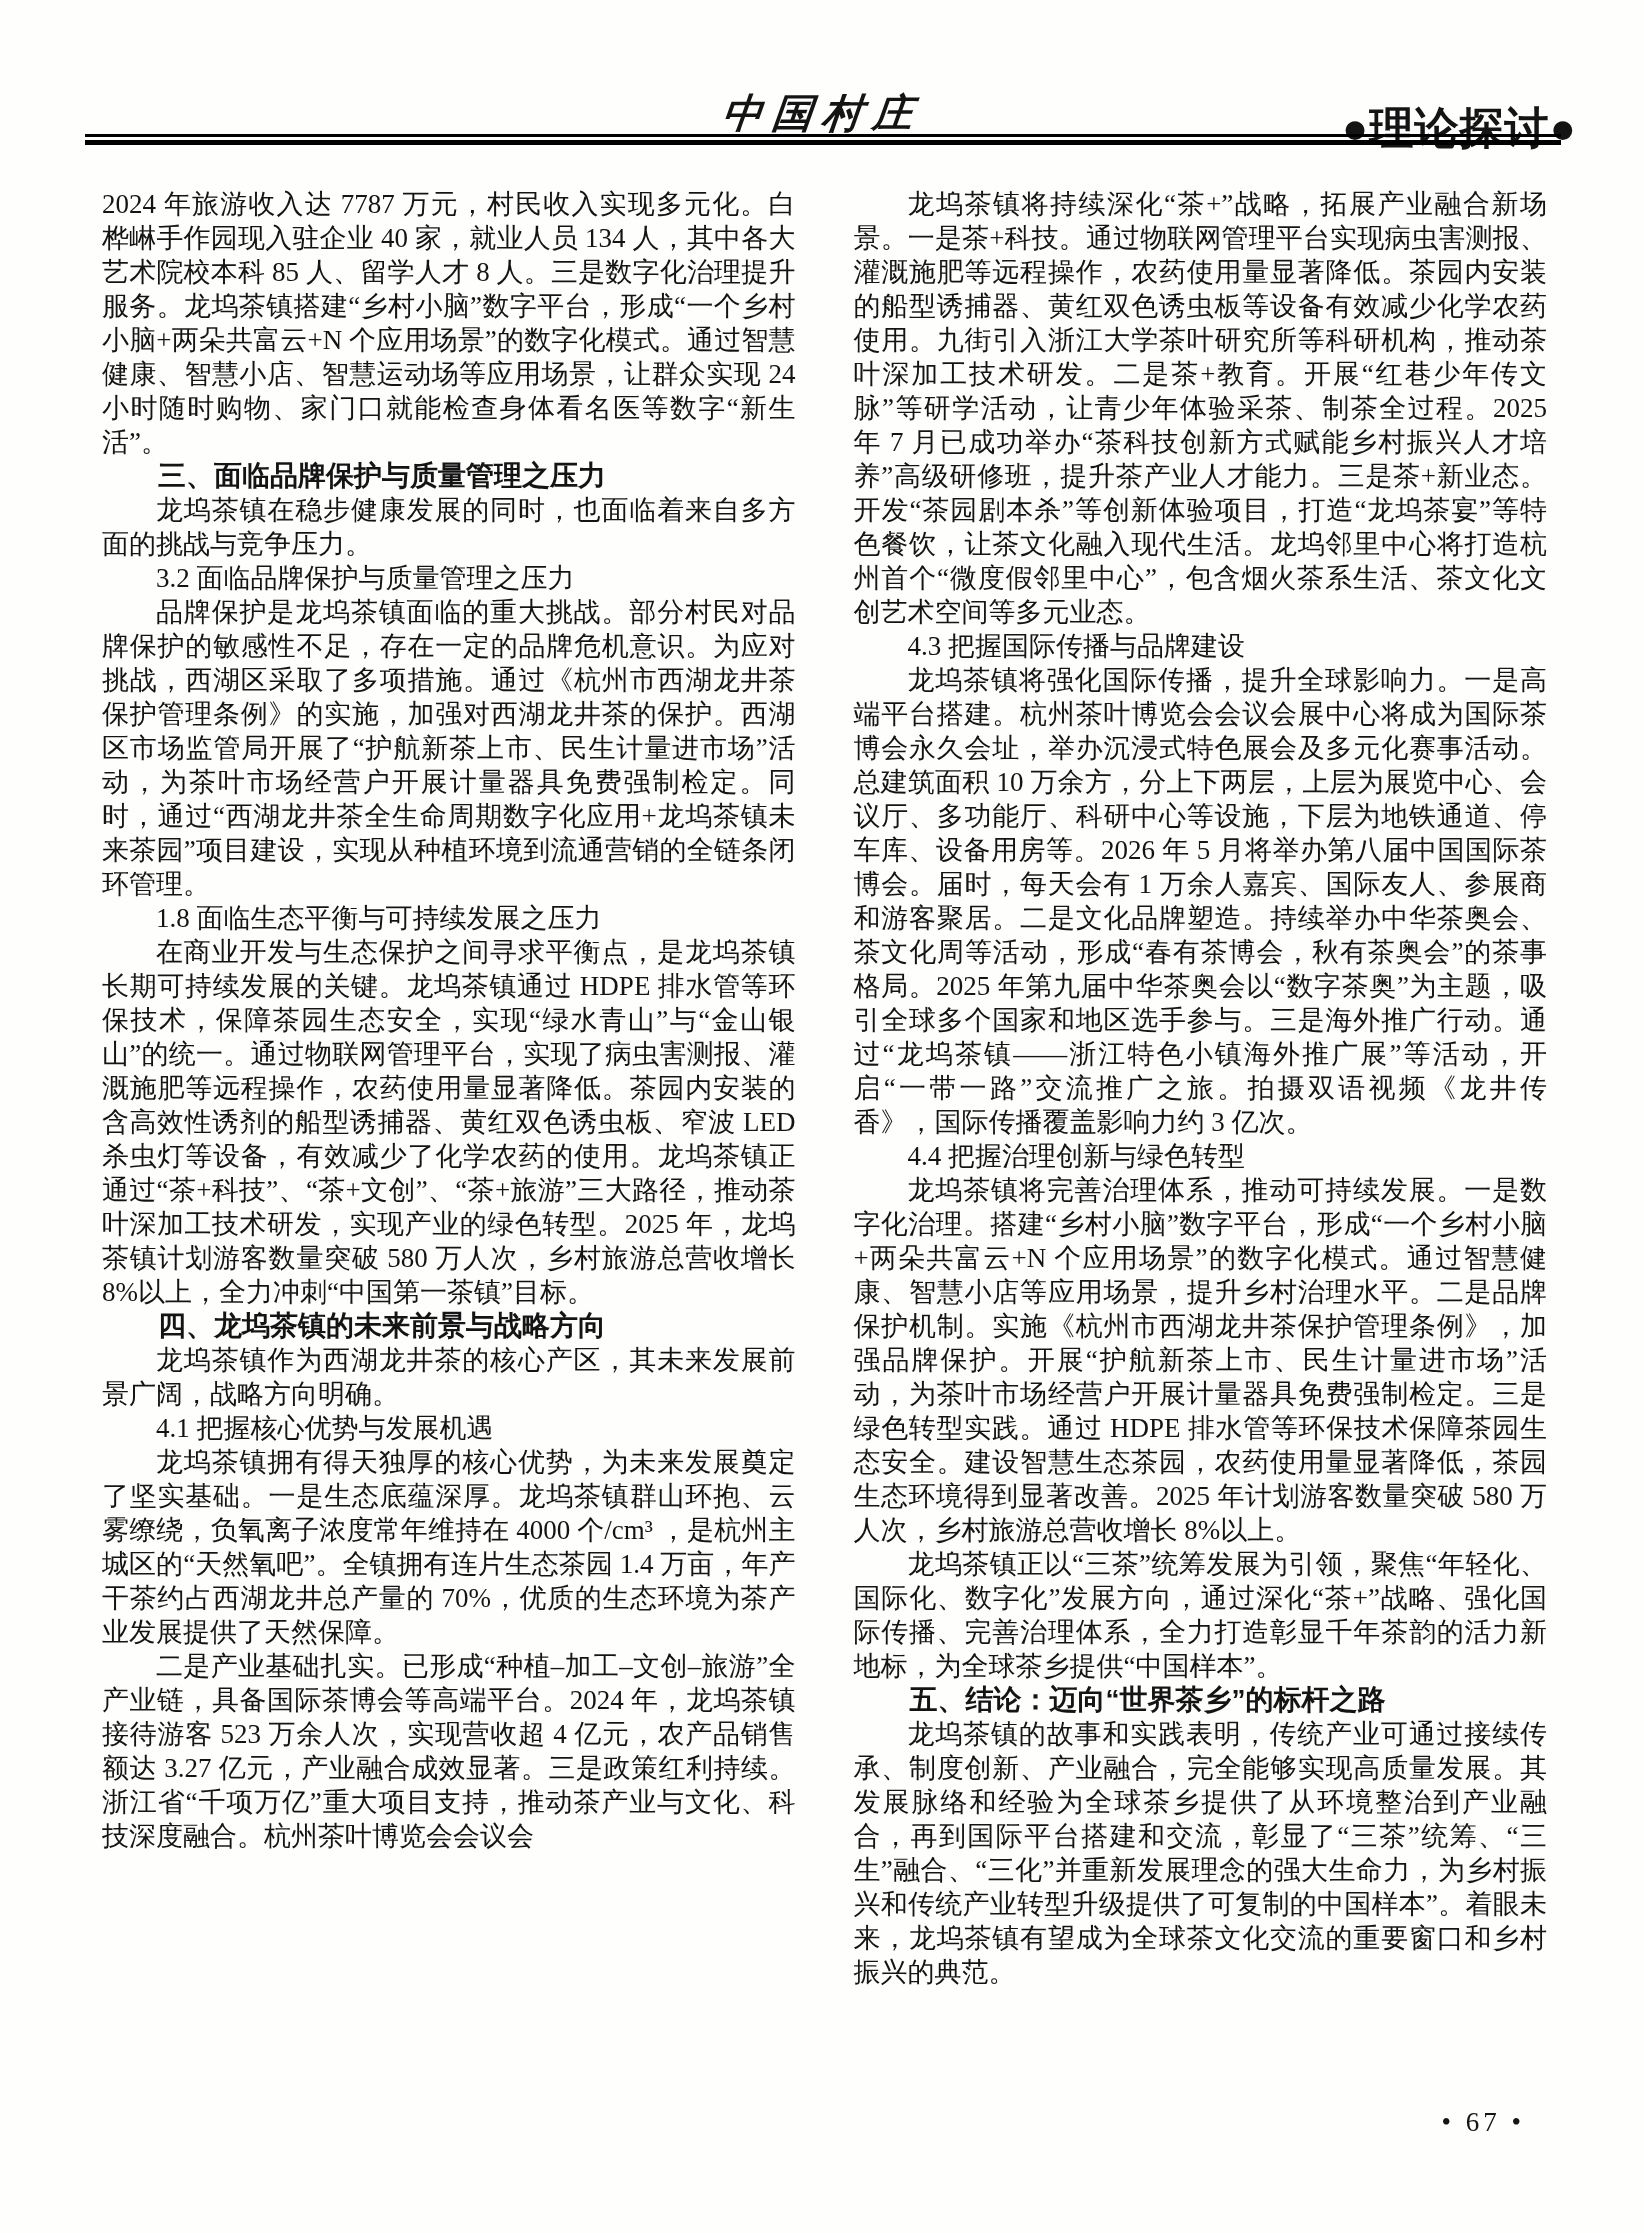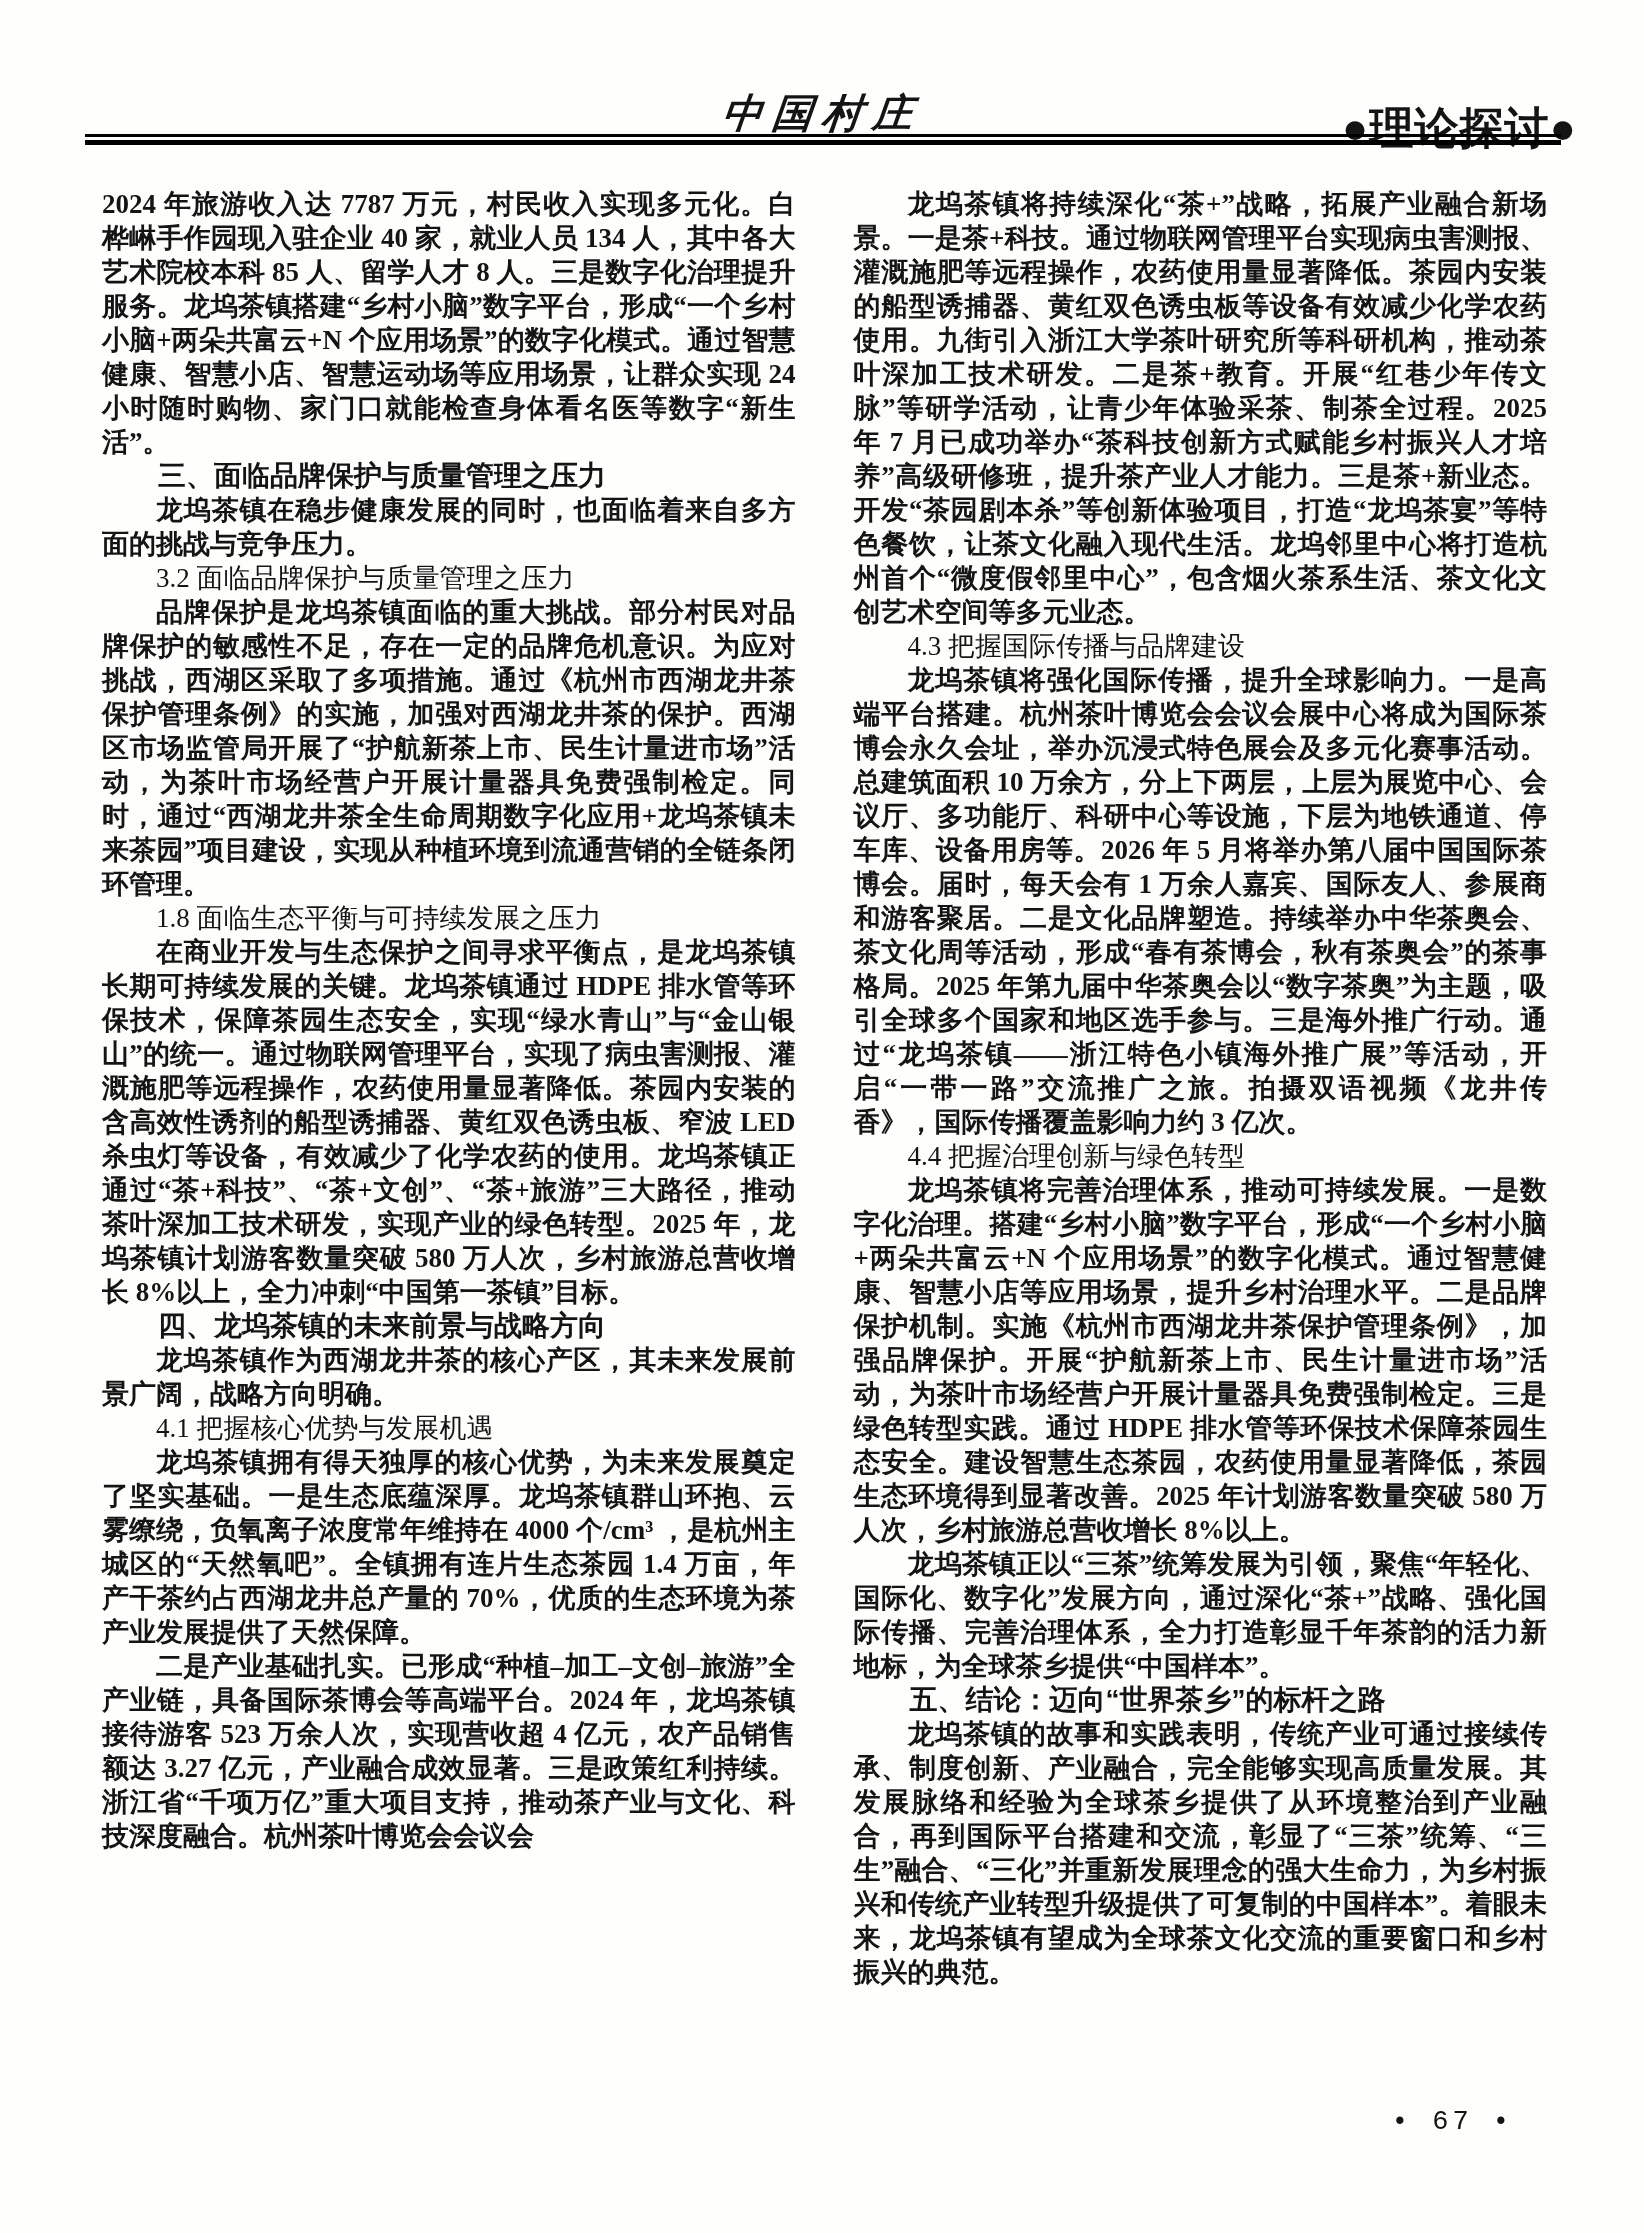--- a/index.html
+++ b/index.html
@@ -45,35 +45,34 @@
     display:flex;
     gap:58px;
   }
   .col {
     width:694px;
     font-size:27px;
     line-height:34px;
     text-align:justify;
     text-justify:inter-ideograph;
   }
-  .col p { margin:0; text-indent:2em;font-weight:bold; }
+  .col p { margin:0; text-indent:2em; }
   .col p.body-cont { text-indent:0; }
   .col p.h1 {
     font-family:"Liberation Sans", sans-serif;
     font-weight:700;
     font-size:28px;
   }
   .col p.h2 { font-weight:400; }
   .page-number {
     position:absolute;
-    top:2107px; right:132px;
+    top:2107px; right:120px;
     font-size:27px;
     letter-spacing:4px;
     white-space:nowrap;
-    font-family:Liberation Mono, monospace;
   }
 </style>
 </head>
 <body>
 
 <div class="page">
 
   <div class="journal-title">中国村庄</div>
 
   <div class="section-label">●理论探讨●</div>

